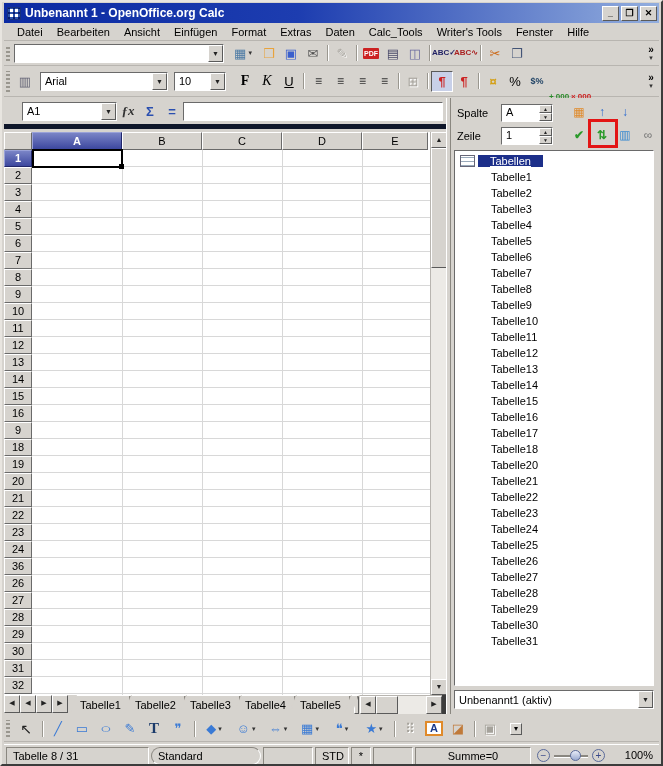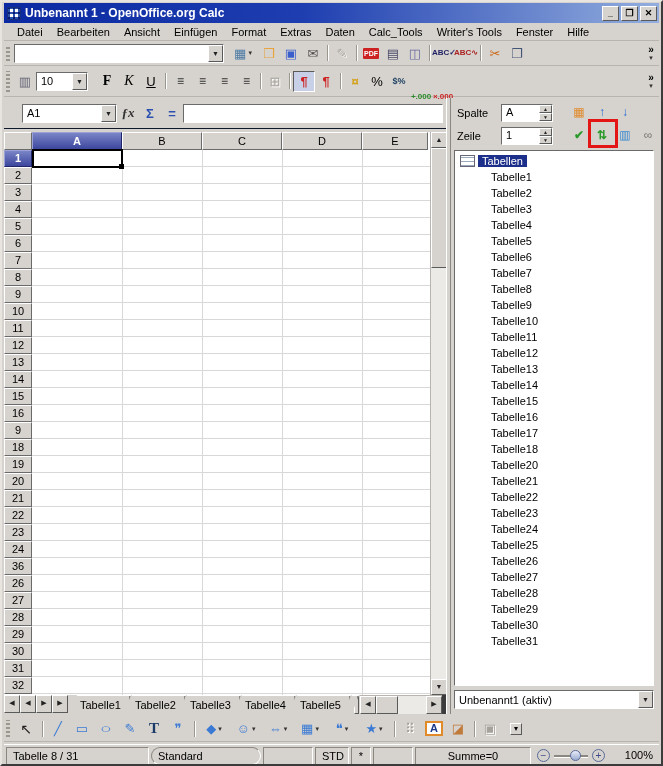--- a/index.html
+++ b/index.html
@@ -71,21 +71,21 @@
   .tiny .g { font-size:8px; font-weight:bold;margin-top:32px; }
   .green .g { color:#2a8a2a; } .redx .g { color:#c22; }
   .overflow { margin-left:auto; display:flex; flex-direction:column;
     align-items:center; width:16px; }
   .overflow .om { font-size:10px; font-weight:bold; line-height:9px; }
   .overflow .oc { font-size:7px; line-height:7px; color:#333; }
   .stylist .g { color:#667; }
 
   
   .fbar { position:absolute; left:2px; top:96px; width:443px; height:31px;
-    display:flex; align-items:center; border-bottom:1px solid #0f172a; }
+    display:flex; align-items:center; border-bottom:5px solid #0f172a; }
   .namebox { width:95px; margin-left:18px; }
   .fbtn { width:22px; text-align:center; font-size:13px; }
   .fx { font-family:"Liberation Serif",serif; font-style:italic; font-weight:bold; color:#333; }
   .fx::after { content:""; }
   .sum { color:#2a4fb0; font-weight:bold; }
   .eq { color:#2a4fb0; font-weight:bold; }
   .fline { flex:1; height:19px; background:#fff; border:1px solid;
     border-color:#6a6a6a #fff #fff #6a6a6a; margin-right:4px; font-size:11px; padding:1px 3px; }
 
   
@@ -166,21 +166,21 @@
   .nav-orange { color:#e08a2a; } .nav-blue { color:#2a6ad0; font-weight:bold; }
   .nav-green { color:#2a9a2a; font-weight:bold; } .nav-multi { color:#3a8ad0; }
   .nav-gray { color:#777; }
   .tree { position:absolute; left:3px; right:4px; top:52px; bottom:28px;
     background:#fff; border:1px solid; border-color:#6a6a6a #fff #fff #6a6a6a;
     overflow:hidden; padding-top:2px; }
   .tree-root { display:flex; align-items:center; padding:0 2px 0 5px; height:16px; }
   .ticon { width:15px; height:12px; margin-right:3px; border:1px solid #667; background:
     repeating-linear-gradient(0deg,#9ab 0 1px,#fff 1px 4px),
     repeating-linear-gradient(90deg,#9ab 0 1px,#fff 1px 4px); }
-  .tlabel { background:#1c2f8a; color:#fff; padding:0 4px; font-size:11px; }
+  .tlabel { background:#1c2f8a; color:#fff; padding:0 12px; font-size:11px;text-decoration:underline; }
   .tree-item { height:16px; line-height:16px; padding-left:36px; font-size:11px;
     color:#000; white-space:nowrap; }
   .docsel { position:absolute; left:3px; right:4px; bottom:5px; height:19px; }
   .docsel .cval { font-size:11px; }
 
   
   .redbox { position:absolute; left:586px; top:117px; width:30px; height:29px;
     border:3px solid #e31515; z-index:50; }
 
   
@@ -302,20 +302,24 @@
       <span class="om">»</span>
       <span class="oc">▾</span>
     </span>
   </div>
 
   <div class="tb tb2">
     <span class="handle"></span>
     <span class="tbi stylist">
         <span class="g">▥</span>
       </span>
+    <span class="combo" style="width:128px;margin:0 6px 0 4px;">
+      <span class="cval">Arial</span>
+      <span class="cbtn">▼</span>
+    </span>
     <span class="combo" style="width:52px;margin-right:8px;">
       <span class="cval">10</span>
       <span class="cbtn">▼</span>
     </span>
     <span class="icons">
 
     <span class="tbi b">
           <span class="g">F</span>
         </span>
         <span class="tbi i">

